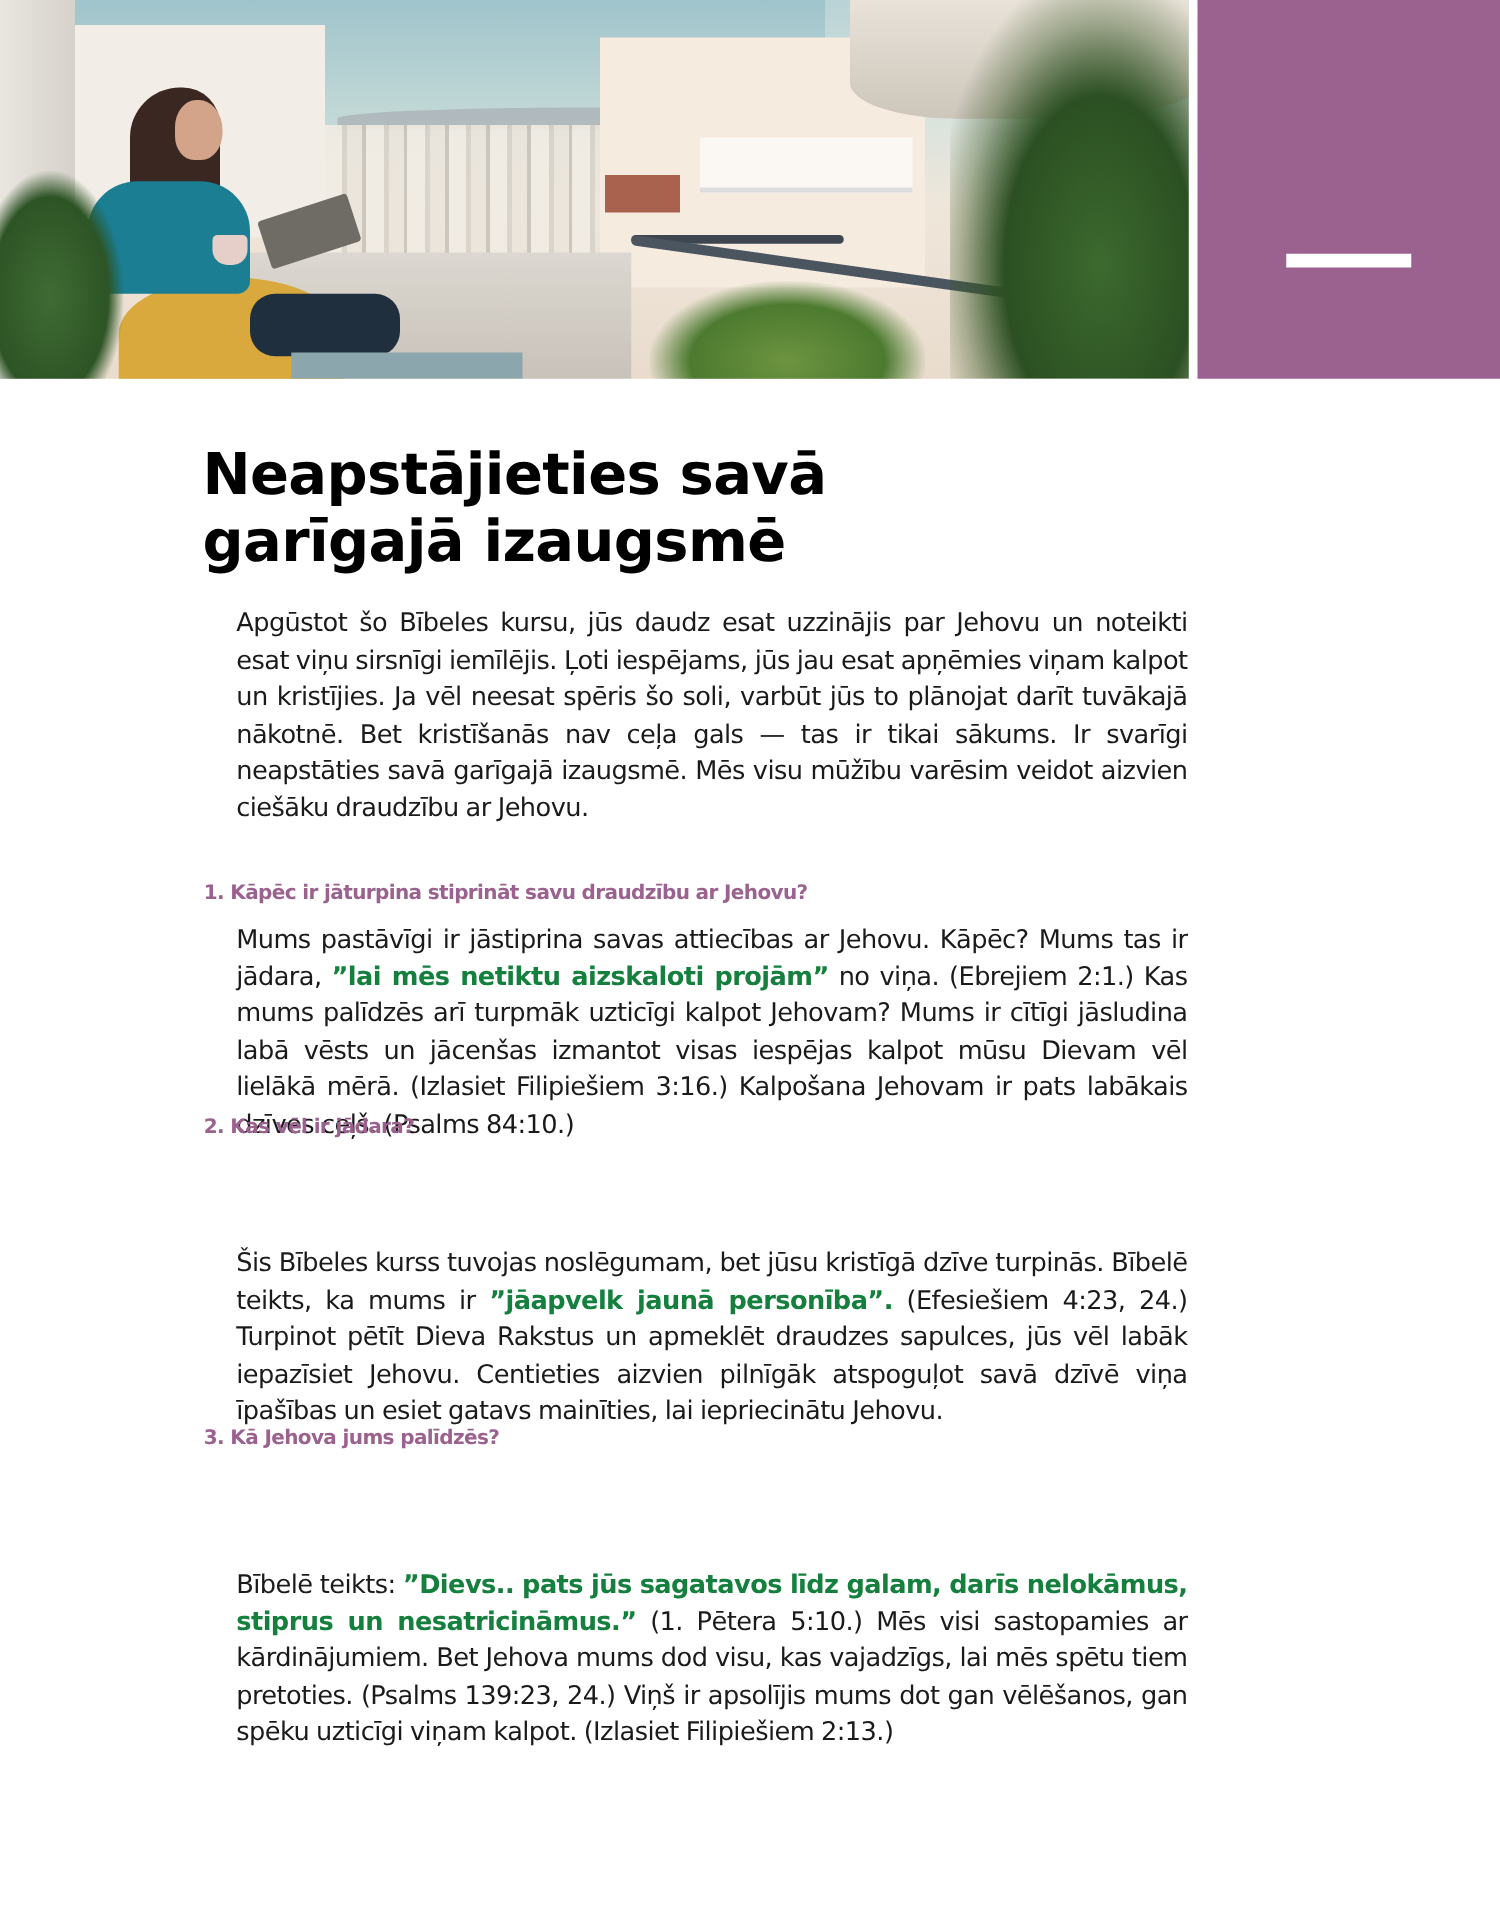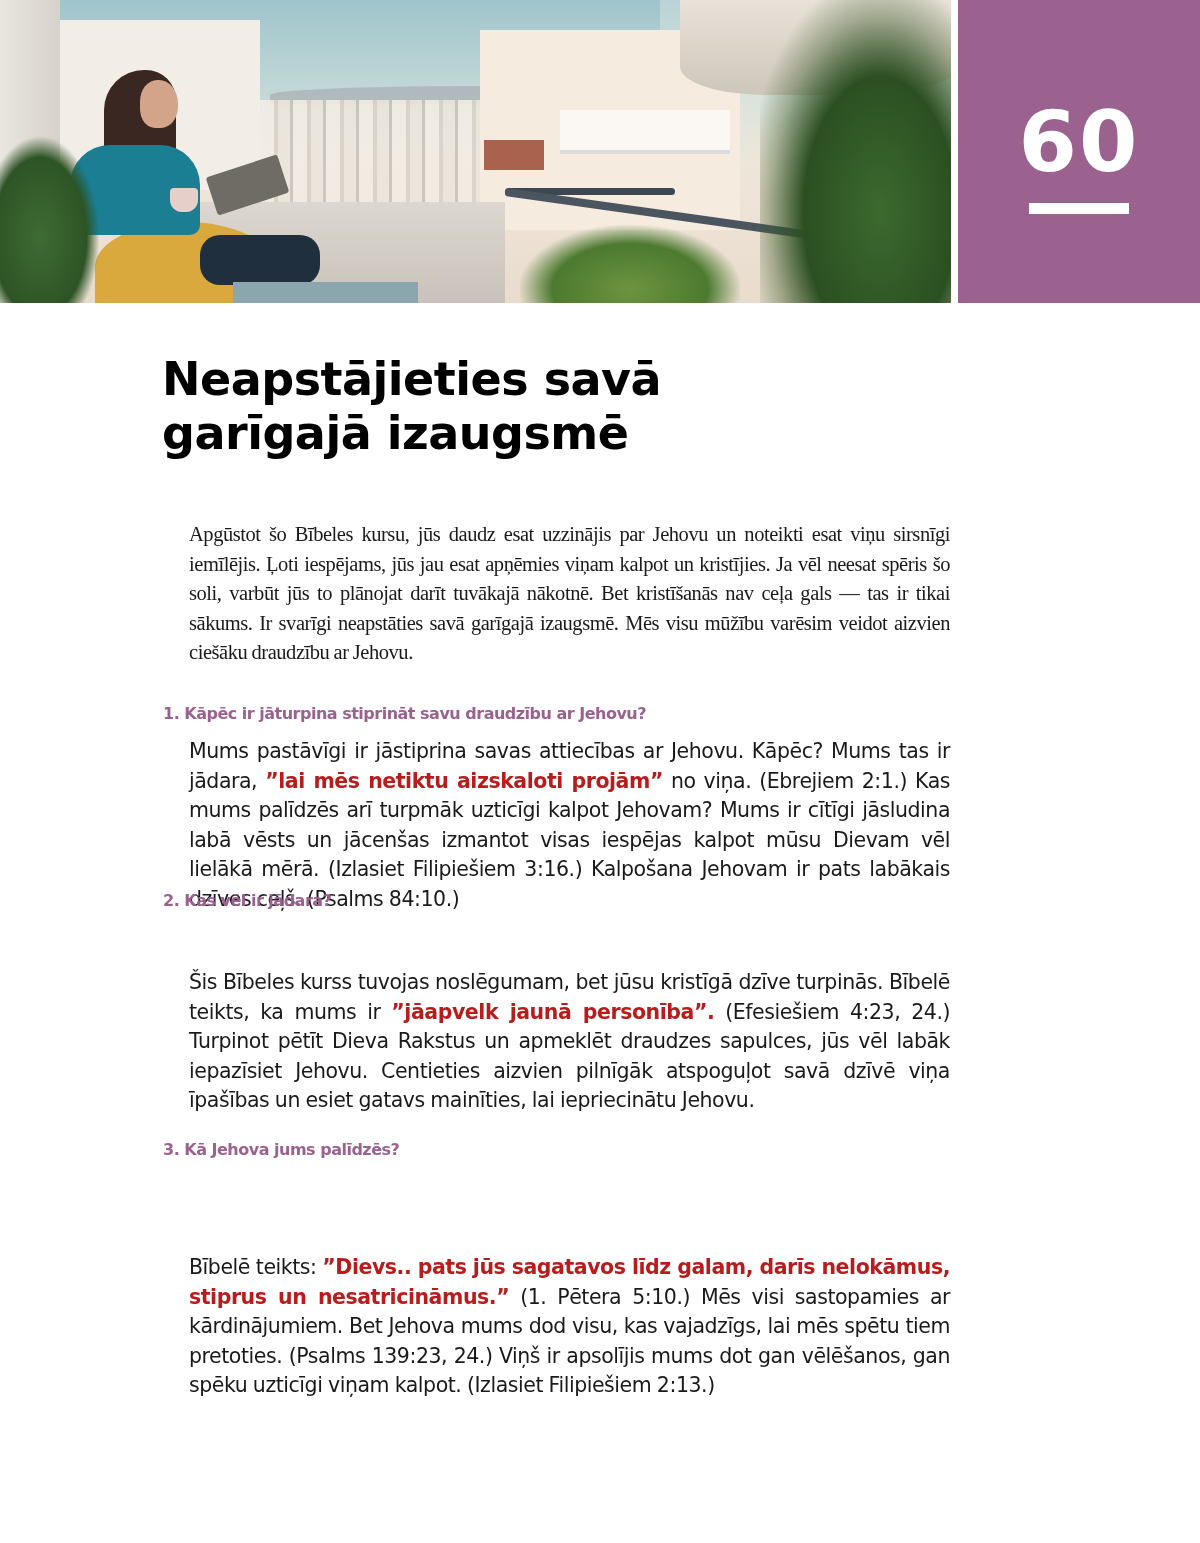--- a/index.html
+++ b/index.html
@@ -50,28 +50,28 @@
   .lesson-panel { position:absolute; left:958px; top:0; width:242px; height:303px; background:#9b628f; }
   .lesson-number { position:absolute; left:0; width:242px; top:100px; text-align:center;
                    font-family:"DejaVu Sans", sans-serif; font-weight:bold; font-size:84px; color:#ffffff; letter-spacing:2px; line-height:1; }
   .lesson-rule { position:absolute; left:71px; top:203px; width:100px; height:11px; background:#ffffff; }
 
   
   .title { position:absolute; left:162px; top:352px; width:620px; margin:0;
            font-family:"DejaVu Sans", sans-serif; font-weight:bold; font-size:46px; line-height:54px; color:#000; letter-spacing:-0.5px; }
   .para { position:absolute; left:189px; width:761px; margin:0; font-size:20.5px; line-height:29.6px;
           text-align:justify; color:#1a1a1a; font-family:"DejaVu Sans", sans-serif; letter-spacing:-0.45px; word-spacing:-0.5px; }
-  .para b { font-weight:bold; color:#b91c1c; }
+  .para b { font-weight:bold; color:#15803d; }
   .q { position:absolute; left:163px; margin:0; font-family:"DejaVu Sans", sans-serif; font-weight:bold; font-size:16px;
        color:#9b628f; letter-spacing:-0.5px; }
-  .intro { top:520px;font-family:Liberation Serif, serif; }
+  .intro { top:484px; }
   .q1 { top:704px; }
   .p1 { top:737px; }
   .q2 { top:891px; }
-  .p2 { top:968px; }
+  .p2 { top:996px; }
   .q3 { top:1140px;text-align:center; }
   .p3 { top:1221px;margin-top:32px; }
 </style>
 </head>
 <body>
 
 <div class="photo" title="Woman sitting on a sunny city balcony holding a book and a cup">
   <div class="sky"></div>
   <div class="hills"></div>
   <div class="city"></div>
@@ -91,21 +91,20 @@
   <div class="person-body"></div>
   <div class="person-face"></div>
   <div class="book"></div>
   <div class="cup"></div>
   <div class="table"></div>
   <div class="plant-left"></div>
   <div class="plant-right"></div>
 </div>
 
 <div class="lesson-panel">
-  <div class="lesson-number">60</div>
   <div class="lesson-rule"></div>
 </div>
 
 <h1 class="title">Neapstājieties savā garīgajā izaugsmē</h1>
 
 <p class="para intro">Apgūstot šo Bībeles kursu, jūs daudz esat uzzinājis par Jehovu un noteikti esat viņu sirsnīgi iemīlējis. Ļoti iespējams, jūs jau esat apņēmies viņam kalpot un kristījies. Ja vēl neesat spēris šo soli, varbūt jūs to plānojat darīt tuvākajā nākotnē. Bet kristīšanās nav ceļa gals — tas ir tikai sākums. Ir svarīgi neapstāties savā garīgajā izaugsmē. Mēs visu mūžību varēsim veidot aizvien ciešāku draudzību ar Jehovu.</p>
 
 <h2 class="q q1">1. Kāpēc ir jāturpina stiprināt savu draudzību ar Jehovu?</h2>
 <p class="para p1"><span>Mums pastāvīgi ir jāstiprina savas attiecības ar Jehovu. Kāpēc? Mums tas ir jādara, </span><b>”lai mēs netiktu aizskaloti projām”</b><span> no viņa. (Ebrejiem 2:1.) Kas mums palīdzēs arī turpmāk uzticīgi kalpot Jehovam? Mums ir cītīgi jāsludina labā vēsts un jācenšas izmantot visas iespējas kalpot mūsu Dievam vēl lielākā mērā. (Izlasiet Filipiešiem 3:16.) Kalpošana Jehovam ir pats labākais dzīves ceļš. (Psalms 84:10.)</span></p>
 

